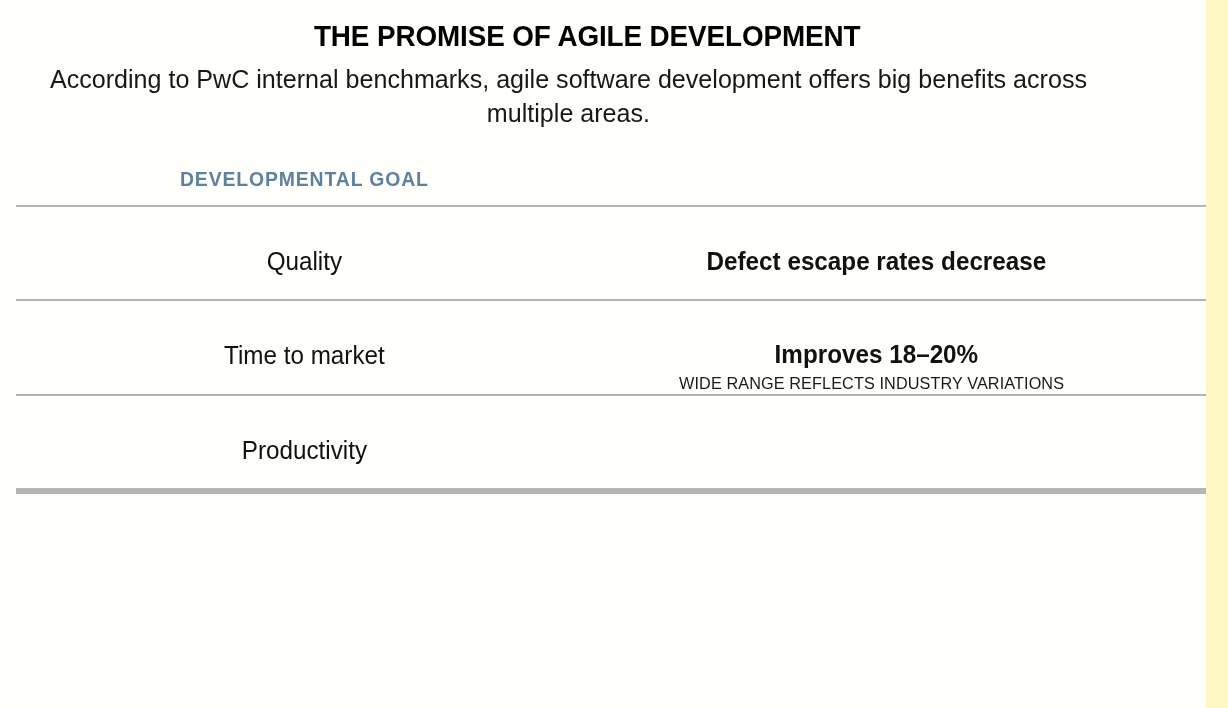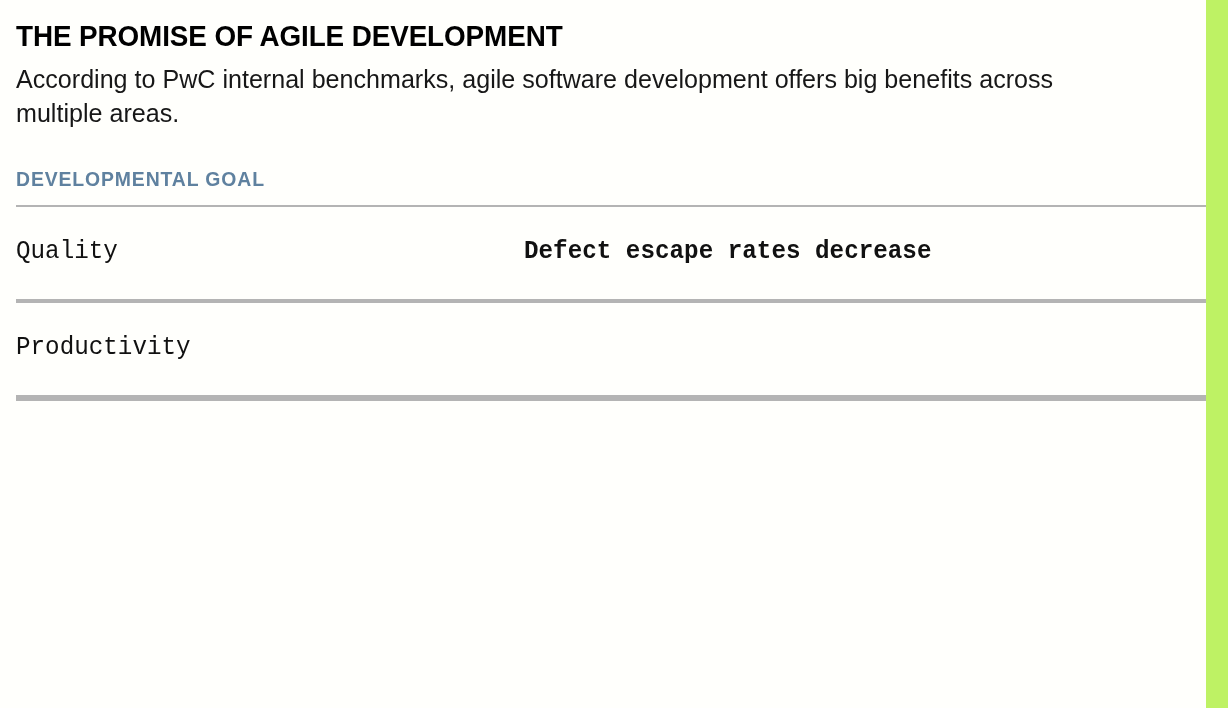--- a/index.html
+++ b/index.html
@@ -12,22 +12,23 @@
     background: #ffffff;
     font-family: "Liberation Sans", sans-serif;
     -webkit-font-smoothing: antialiased;
     overflow: hidden;
   }
 
   .page {
     position: relative;
     width: 1228px;
     height: 708px;
-    background: #bef264;
-    box-sizing: border-box;
+    background: #fef9c3;
+    box-sizing: border-box;
+    text-align: center;
   }
 
   
   .paper-tint {
     position: absolute;
     left: 0;
     top: 0;
     width: 1206px;
     height: 708px;
     background: #fffffc;
@@ -68,20 +69,21 @@
 
   
   .table {
     margin-top: 37px;
   }
 
   .row {
     display: flex;
     align-items: flex-start;
     position: relative;
+    margin-left: 42px;
   }
 
   .divider {
     height: 0;
     border-top: 2px solid #b4b4b4;
     width: 1190px;
   }
   .divider.short {
     width: 1190px;
   }
@@ -108,23 +110,22 @@
     color: #5f819f;
     text-transform: uppercase;
     transform: scaleX(0.97);
     transform-origin: left center;
     white-space: nowrap;
   }
 
   
   .body-row {
     min-height: 92px;
-    padding-top: 30px;
-    box-sizing: border-box;
-    font-family: Liberation Mono, monospace;
+    padding-top: 39px;
+    box-sizing: border-box;
   }
 
   .goal-label {
     font-size: 25px;
     line-height: 30px;
     font-weight: 400;
     color: #111111;
     transform: scaleX(0.97);
     transform-origin: left center;
     white-space: nowrap;
@@ -183,20 +184,29 @@
         <div class="col-goal">
           <div class="goal-label">Quality</div>
         </div>
         <div class="col-improve">
           <div class="improve-main">Defect escape rates decrease</div>
         </div>
       </div>
 
       <div class="divider"></div>
 
+      <div class="row body-row row-has-note">
+        <div class="col-goal">
+          <div class="goal-label">Time to market</div>
+        </div>
+        <div class="col-improve">
+          <div class="improve-main">Improves 18–20%</div>
+          <div class="improve-note">WIDE RANGE REFLECTS INDUSTRY VARIATIONS</div>
+        </div>
+      </div>
 
       <div class="divider"></div>
 
       <div class="row body-row row-has-note">
         <div class="col-goal">
           <div class="goal-label">Productivity</div>
         </div>
       </div>
 
       <div class="divider"></div>

